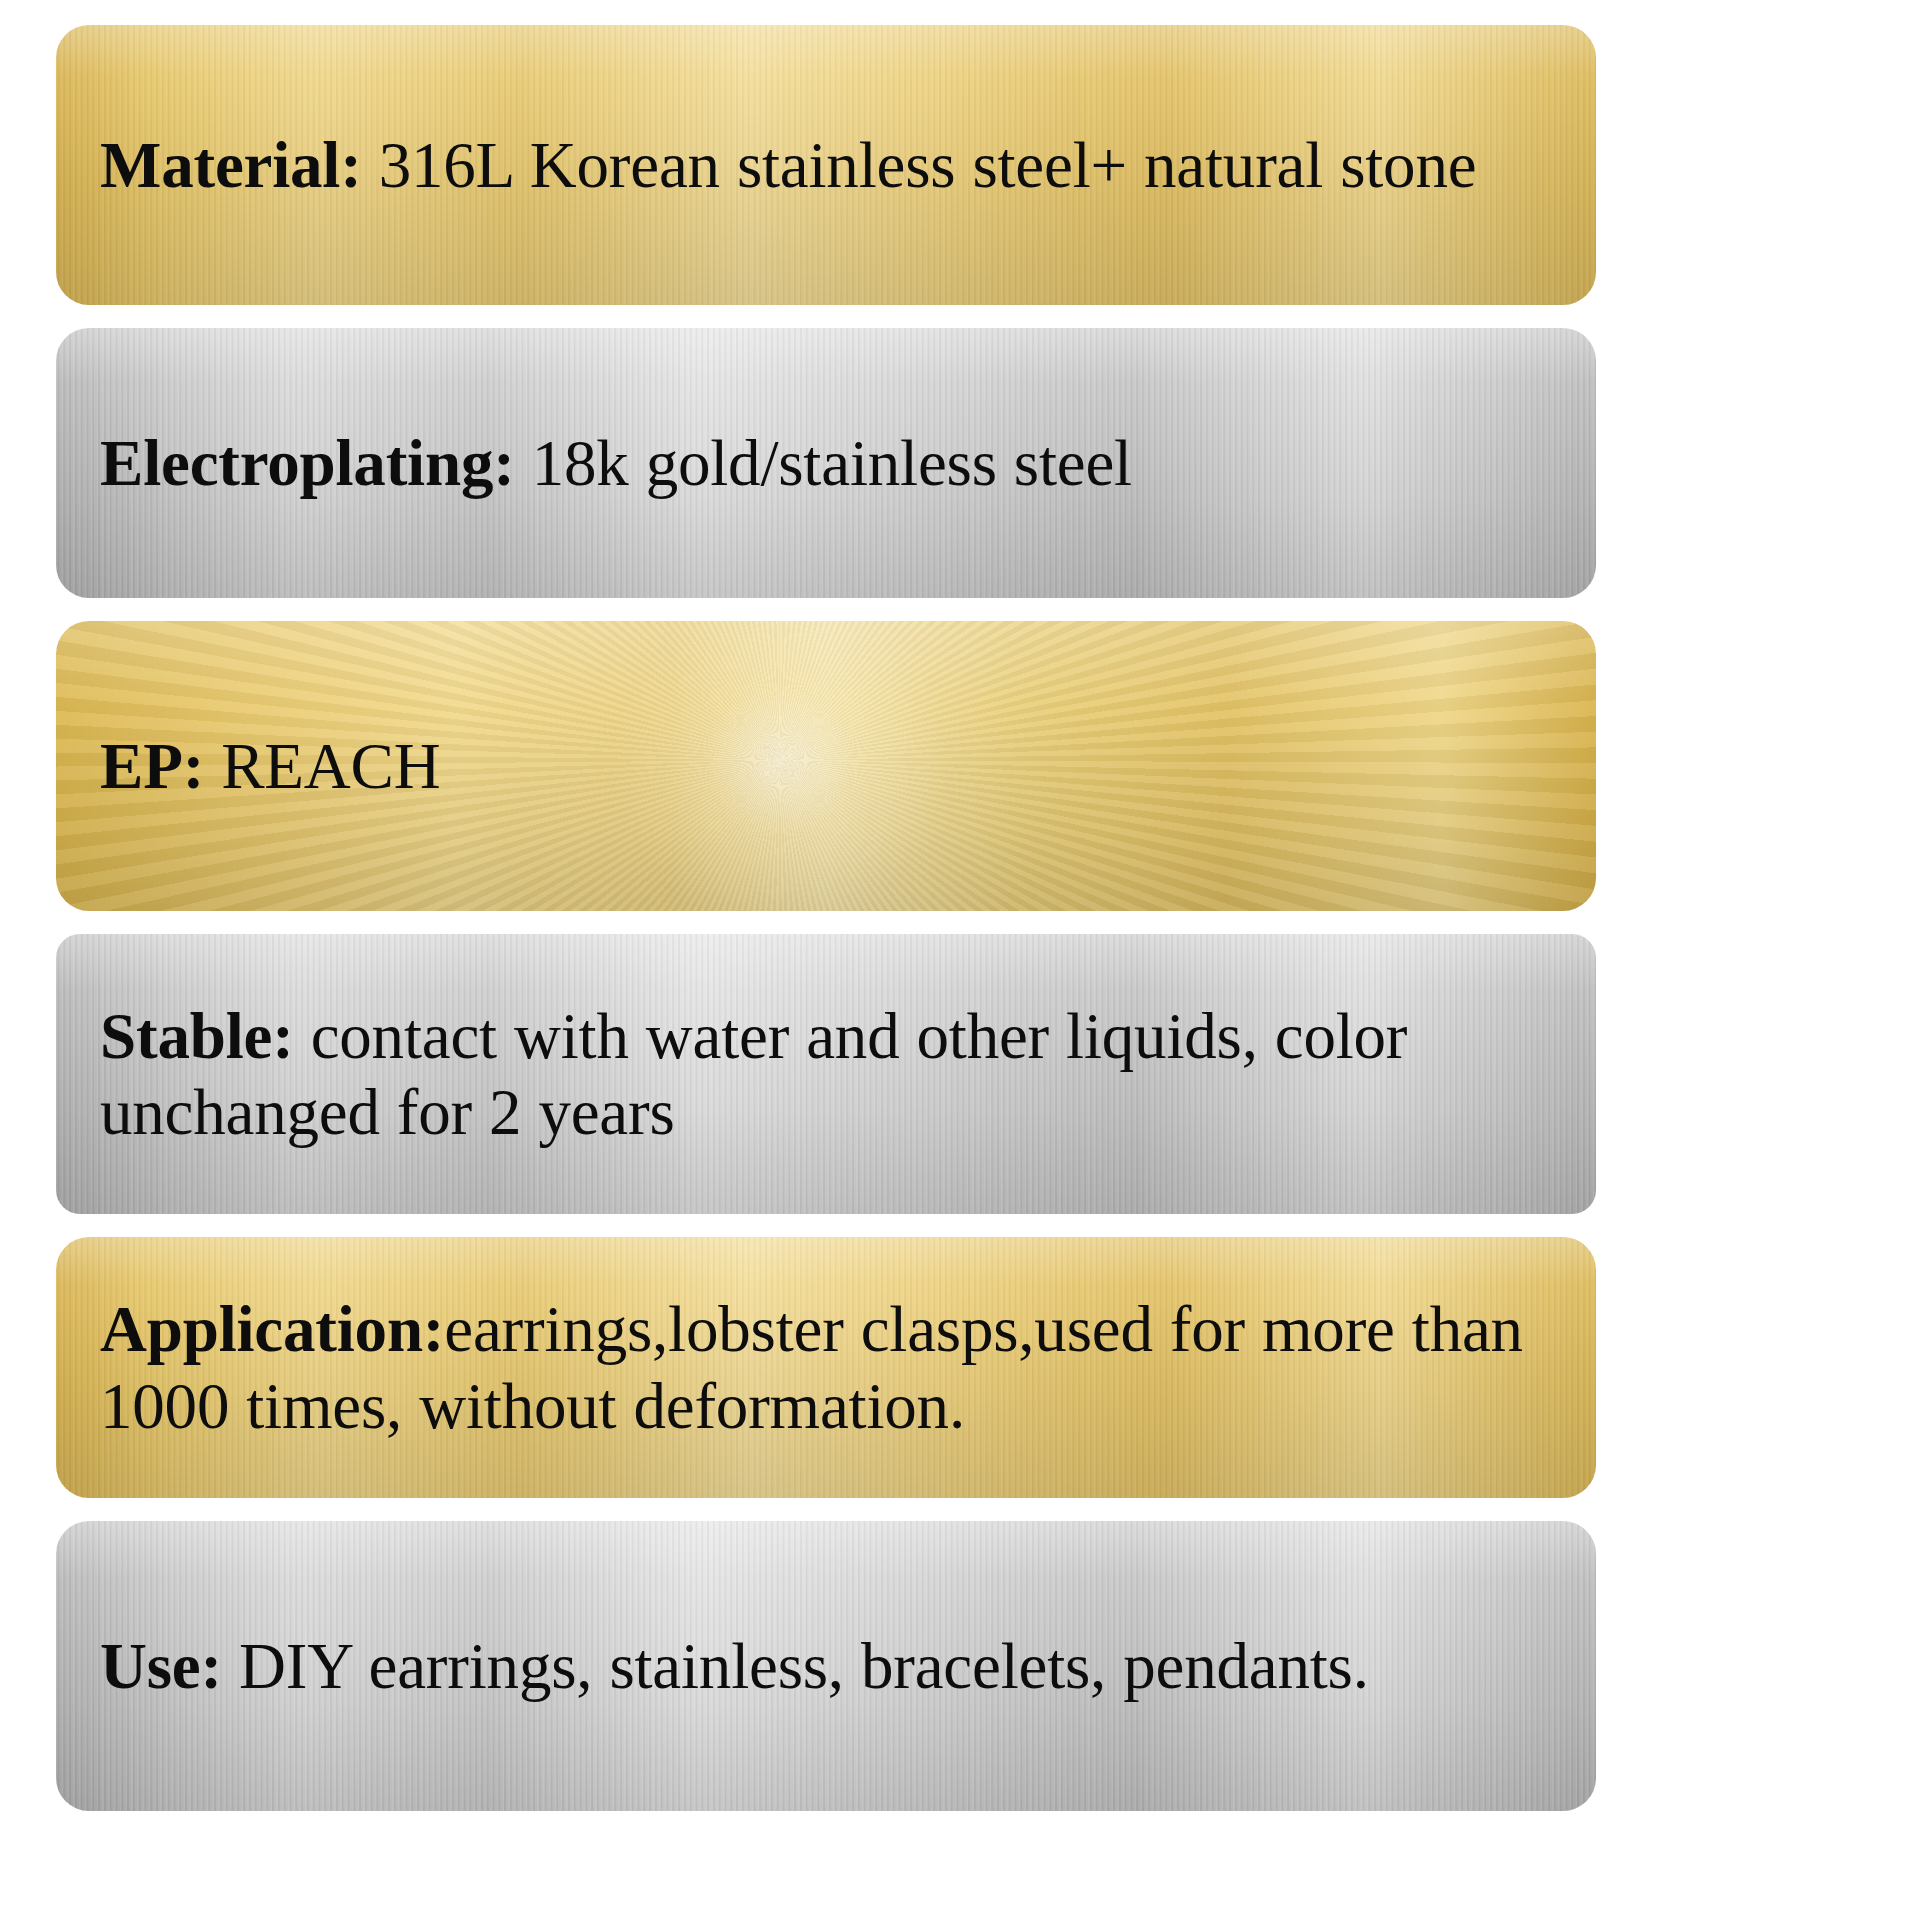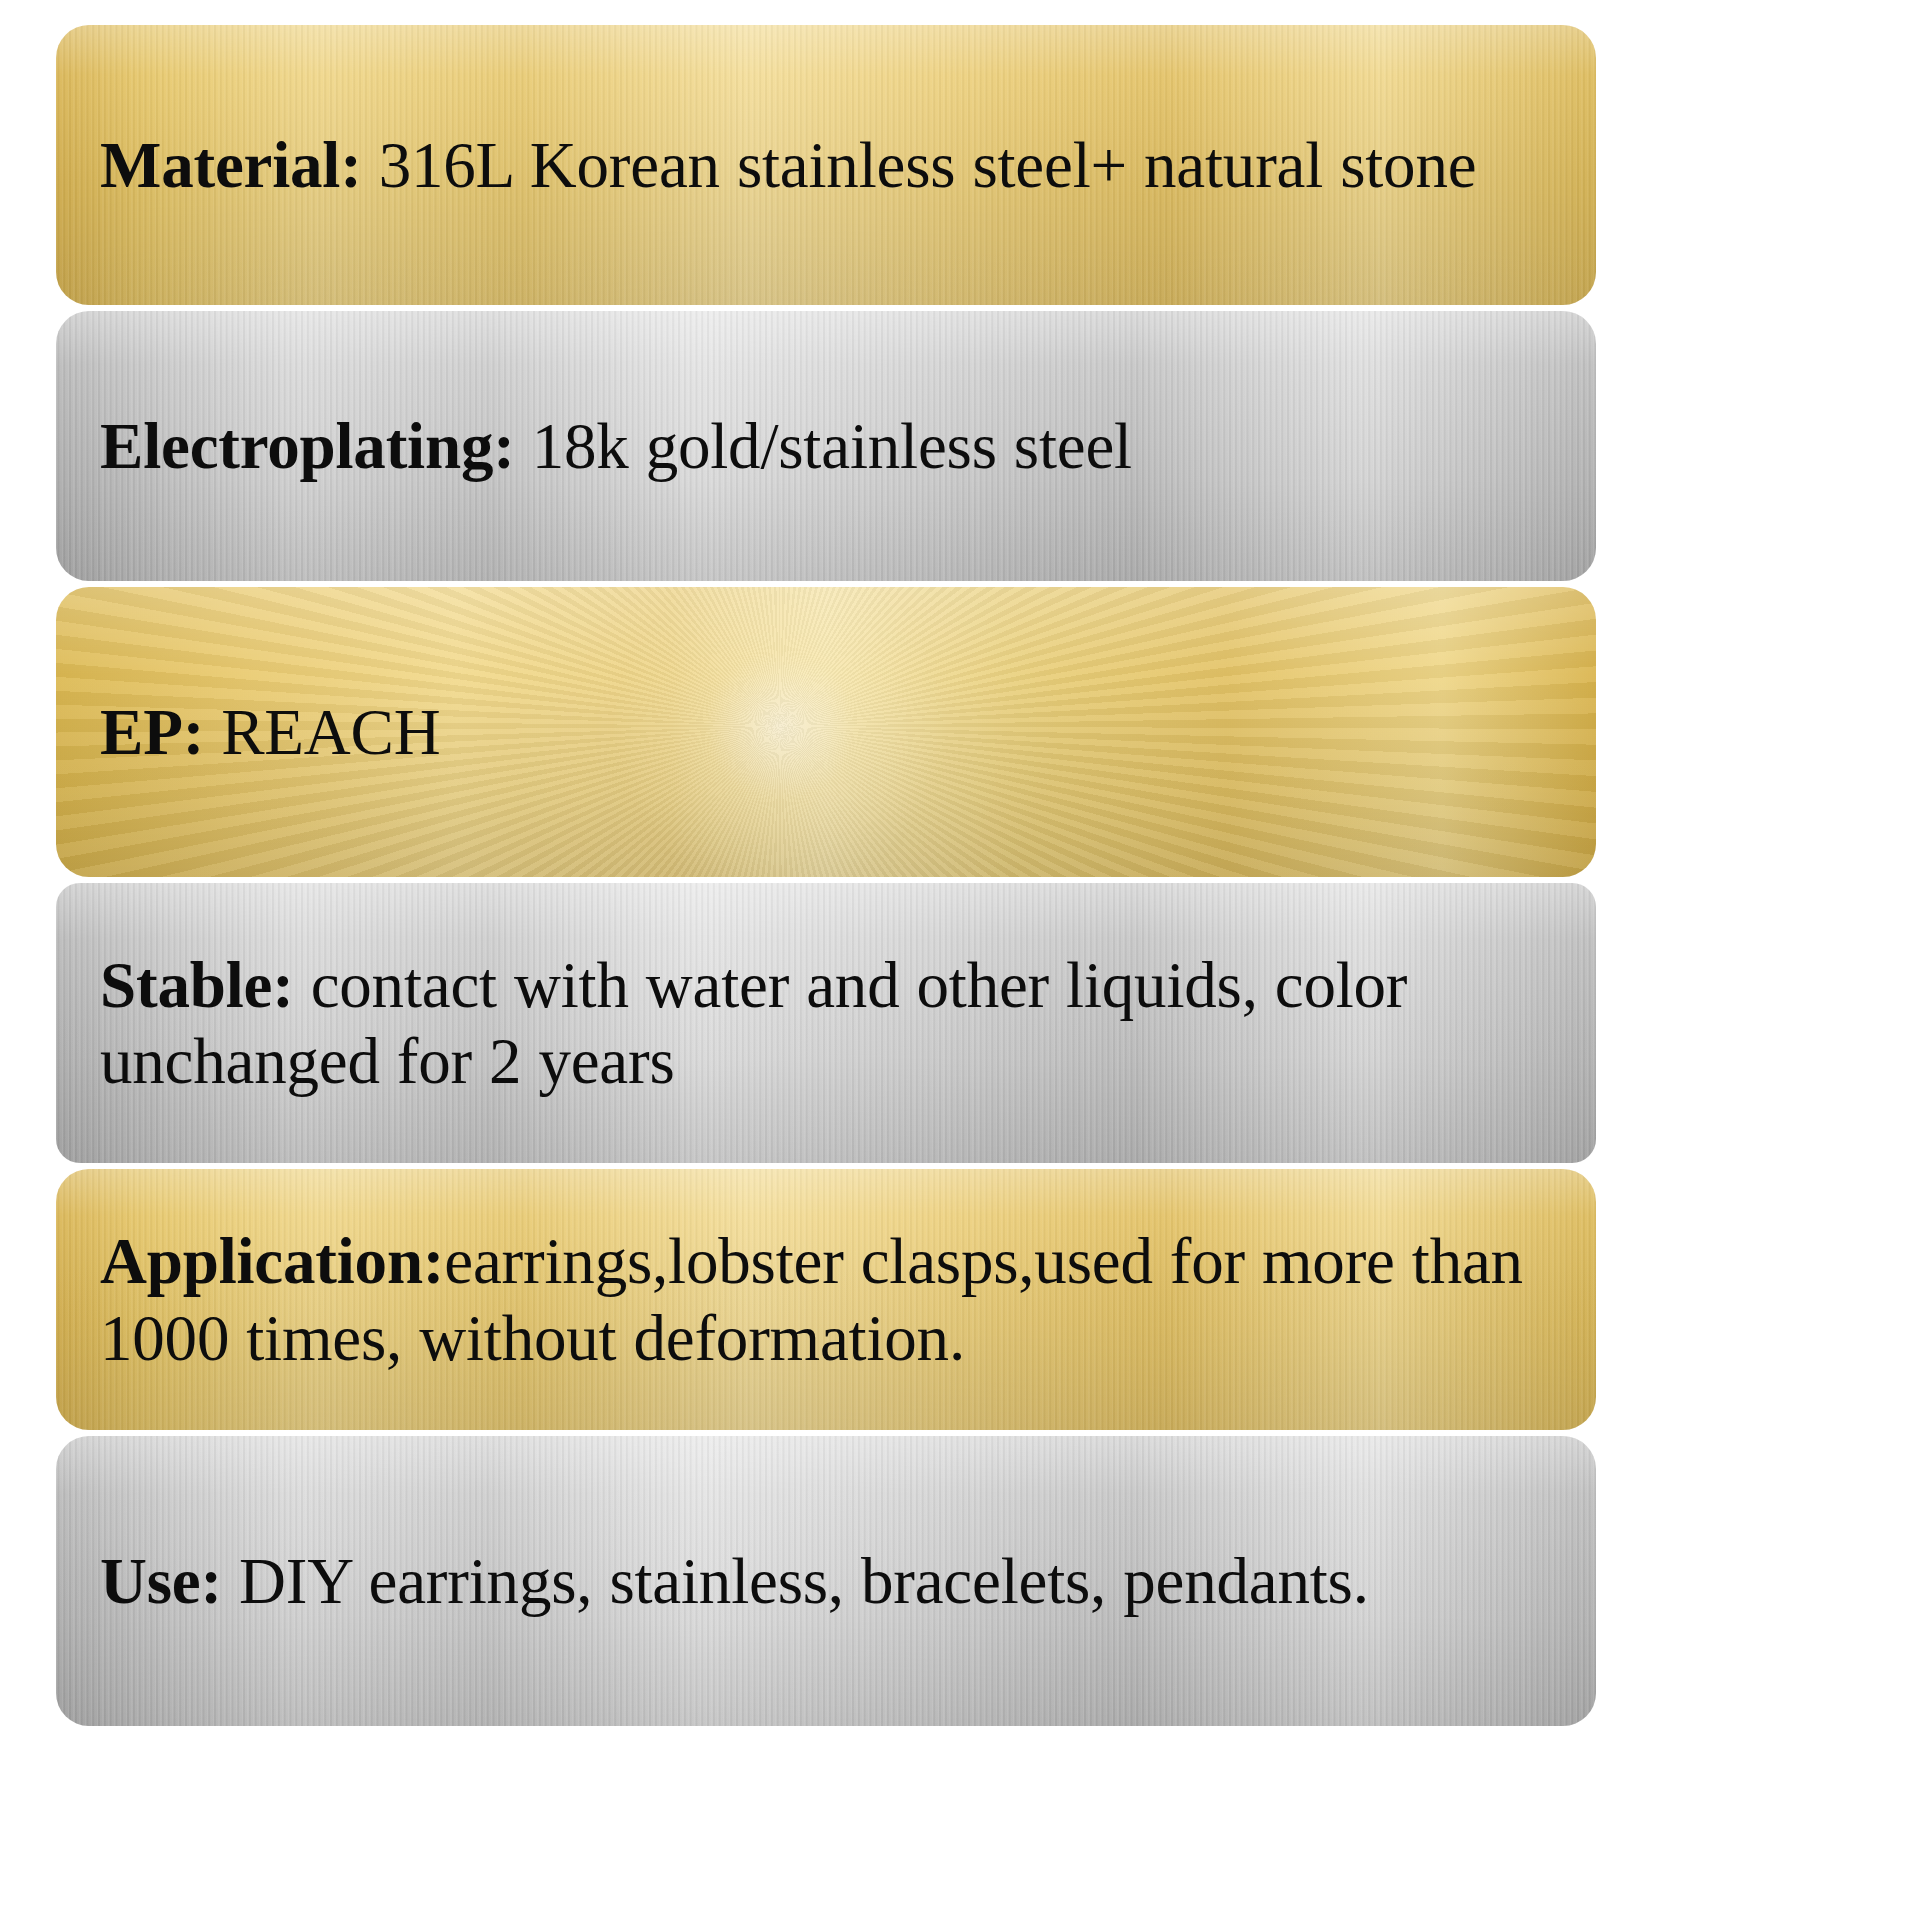--- a/index.html
+++ b/index.html
@@ -14,21 +14,21 @@
     overflow: hidden;
   }
   .spec-sheet {
     width: 1646px;
     height: 1931px;
     box-sizing: border-box;
     padding: 25px 50px 25px 56px;
     display: flex;
     flex-direction: column;
     justify-content: flex-start;
-    gap: 6px;
+    gap: 23px;
   }
   .spec-row {
     position: relative;
     border-radius: 33px;
     box-sizing: border-box;
     display: flex;
     align-items: center;
     padding: 0 44px;
     overflow: hidden;
     color: #0d0d0d;

